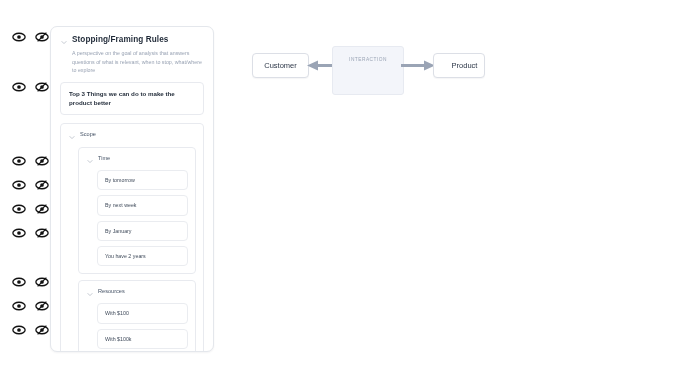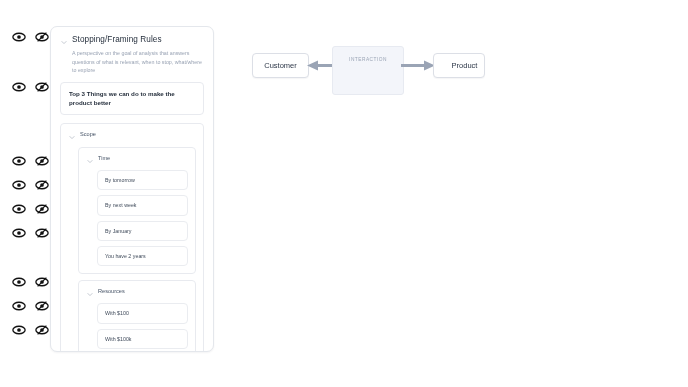--- a/index.html
+++ b/index.html
@@ -65,21 +65,21 @@
     flex: 0 0 auto;
     width: 8px;
     height: 8px;
     margin-top: 3px;
     cursor: pointer;
   }
   .chev svg { display: block; }
 
   .panel-title {
     font-size: 8.2px;
-    font-weight: normal;
+    font-weight: bold;
     color: #1f2937;
     letter-spacing: 0.01em;
     line-height: 1.2;
   }
   .panel-desc {
     margin: 3px 0 0 12px;
     font-size: 5.3px;
     line-height: 1.62;
     color: #98a2b3;
     max-width: 136px;

